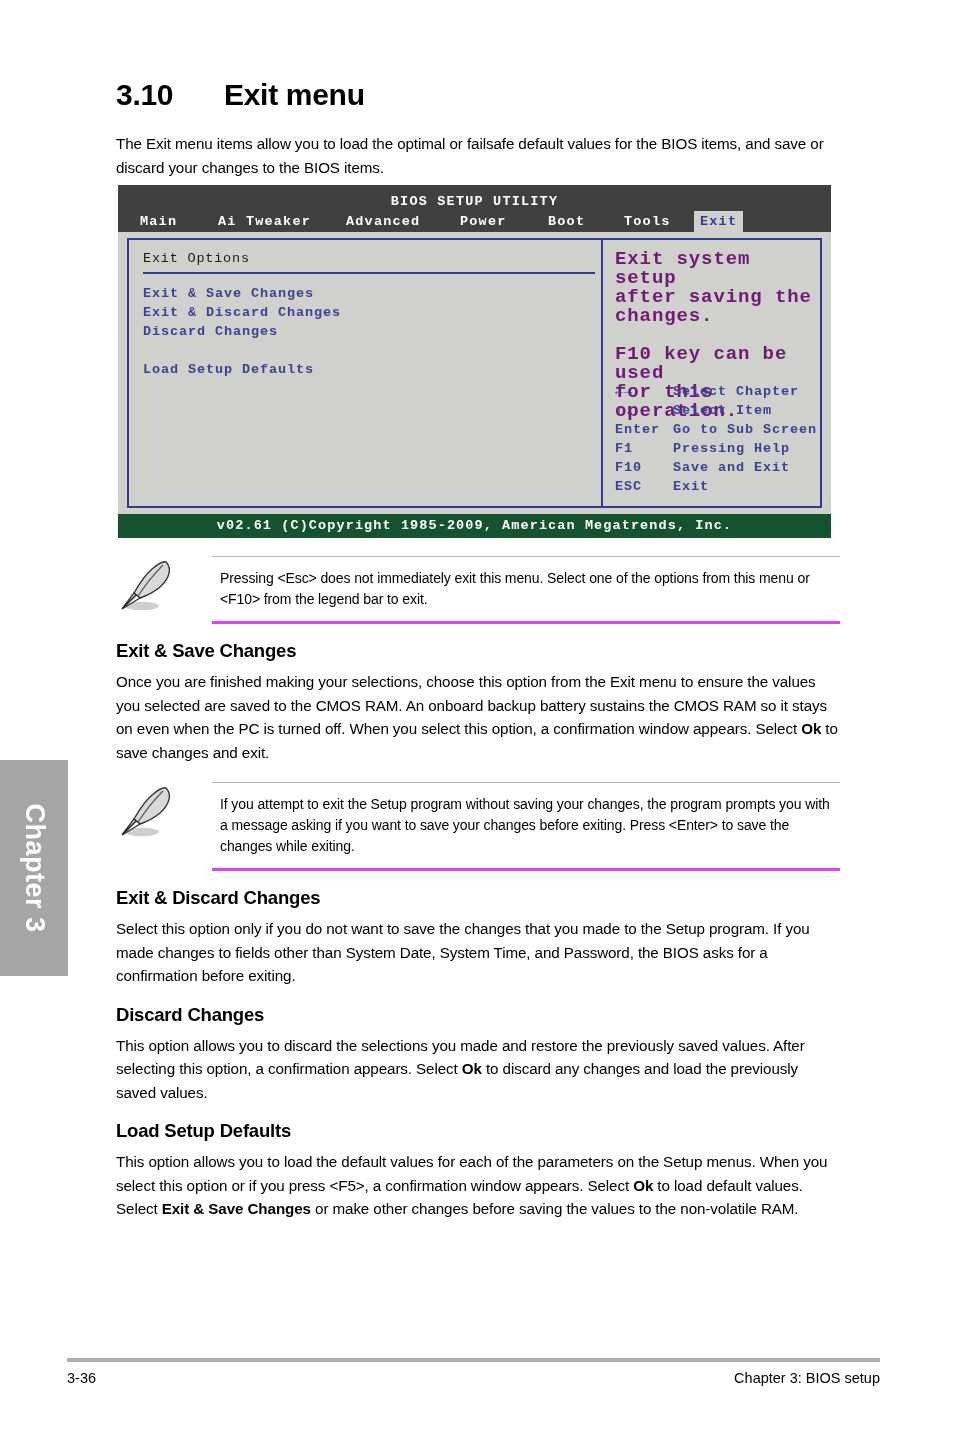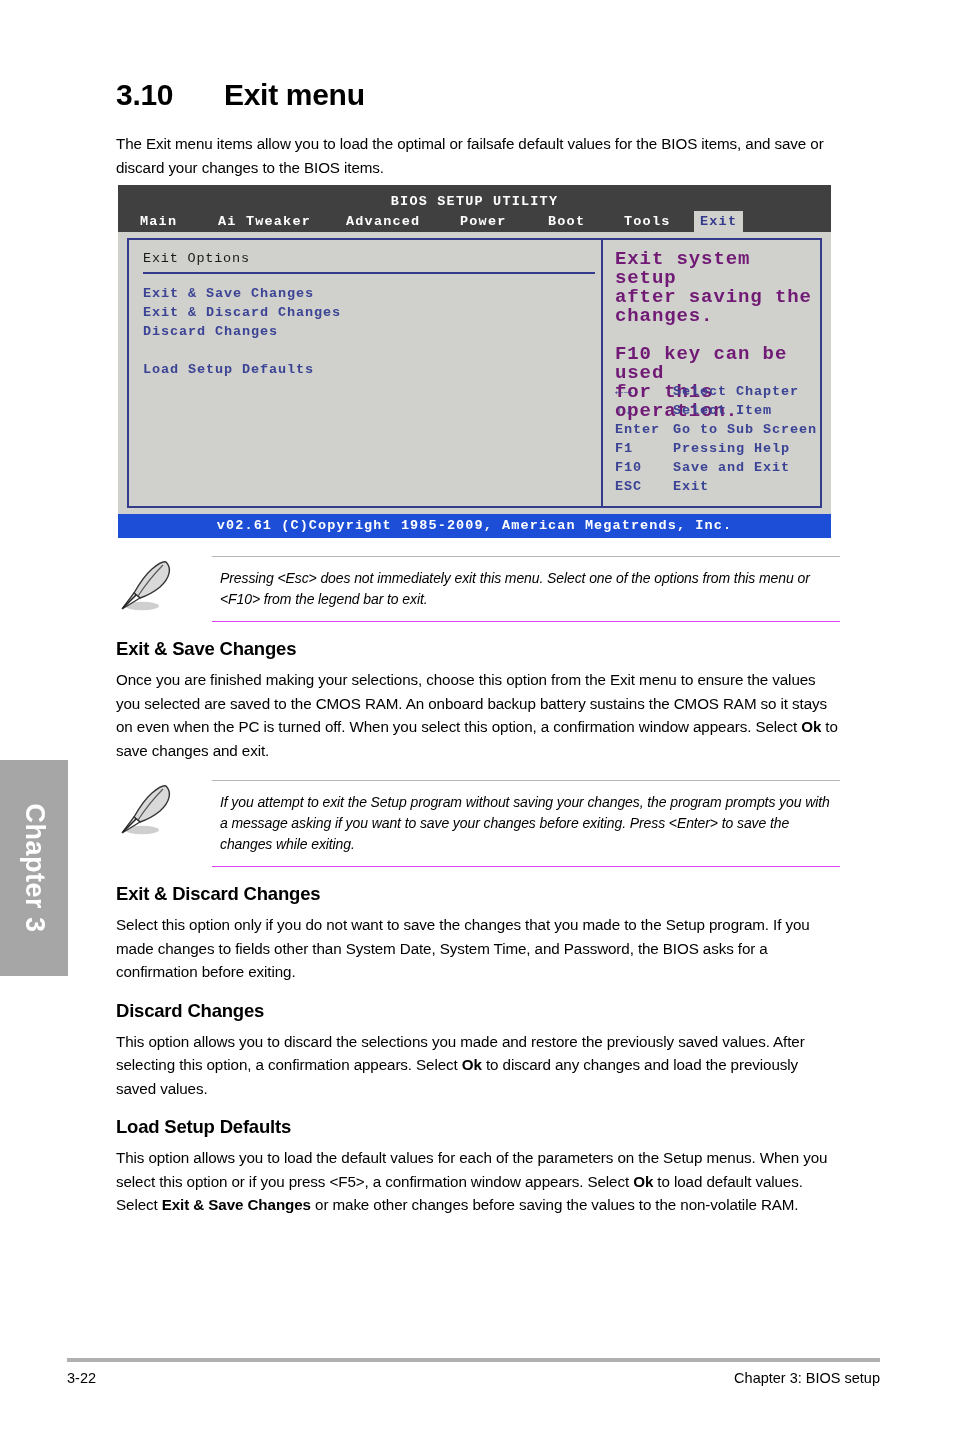--- a/index.html
+++ b/index.html
@@ -201,21 +201,21 @@
     line-height: 19px;
     letter-spacing: 0.9px;
     color: #3b4395;
     font-weight: bold;
   }
   .legend-row { display: flex; }
   .legend-key { width: 58px; flex: none; white-space: pre; }
   .legend-desc { white-space: pre; }
 
   .bios-foot {
-    background: #1d4ed8;
+    background: #14532d;
     color: #ffffff;
     text-align: center;
     font-size: 13.5px;
     letter-spacing: 1.1px;
     padding: 4px 0 5px 0;
     font-weight: bold;
   }
 
   
   .note {
@@ -224,23 +224,22 @@
     margin: 18px 0 10px 0;
   }
   .note-icon {
     width: 96px;
     flex: none;
     padding-top: 4px;
   }
   .note-body {
     flex: 1;
     border-top: 1px solid #b5b5b5;
-    border-bottom: 1px solid #d946ef;
+    border-bottom: 3px solid #d946ef;
     padding: 11px 8px 11px 8px;
-    font-style: italic;
   }
   .note-body p {
     font-size: 14px;
     line-height: 21px;
     margin: 0;
     letter-spacing: -0.1px;
   }
 
   
   .footer-rule {
@@ -400,15 +399,15 @@
     </div>
 
     <div class="sec">
       <div class="h2">Load Setup Defaults</div>
       <p class="body"><span>This option allows you to load the default values for each of the parameters on the Setup menus. When you select this option or if you press &lt;F5&gt;, a confirmation window appears. Select </span><b>Ok</b><span> to load default values. Select </span><b>Exit &amp; Save Changes</b><span> or make other changes before saving the values to the non-volatile RAM.</span></p>
     </div>
 
   </div>
 
   <div class="footer-rule"></div>
-  <div class="footer-left">3-22</div>
+  <div class="footer-left">3-36</div>
   <div class="footer-right">Chapter 3: BIOS setup</div>
 </div>
 
 </body></html>

